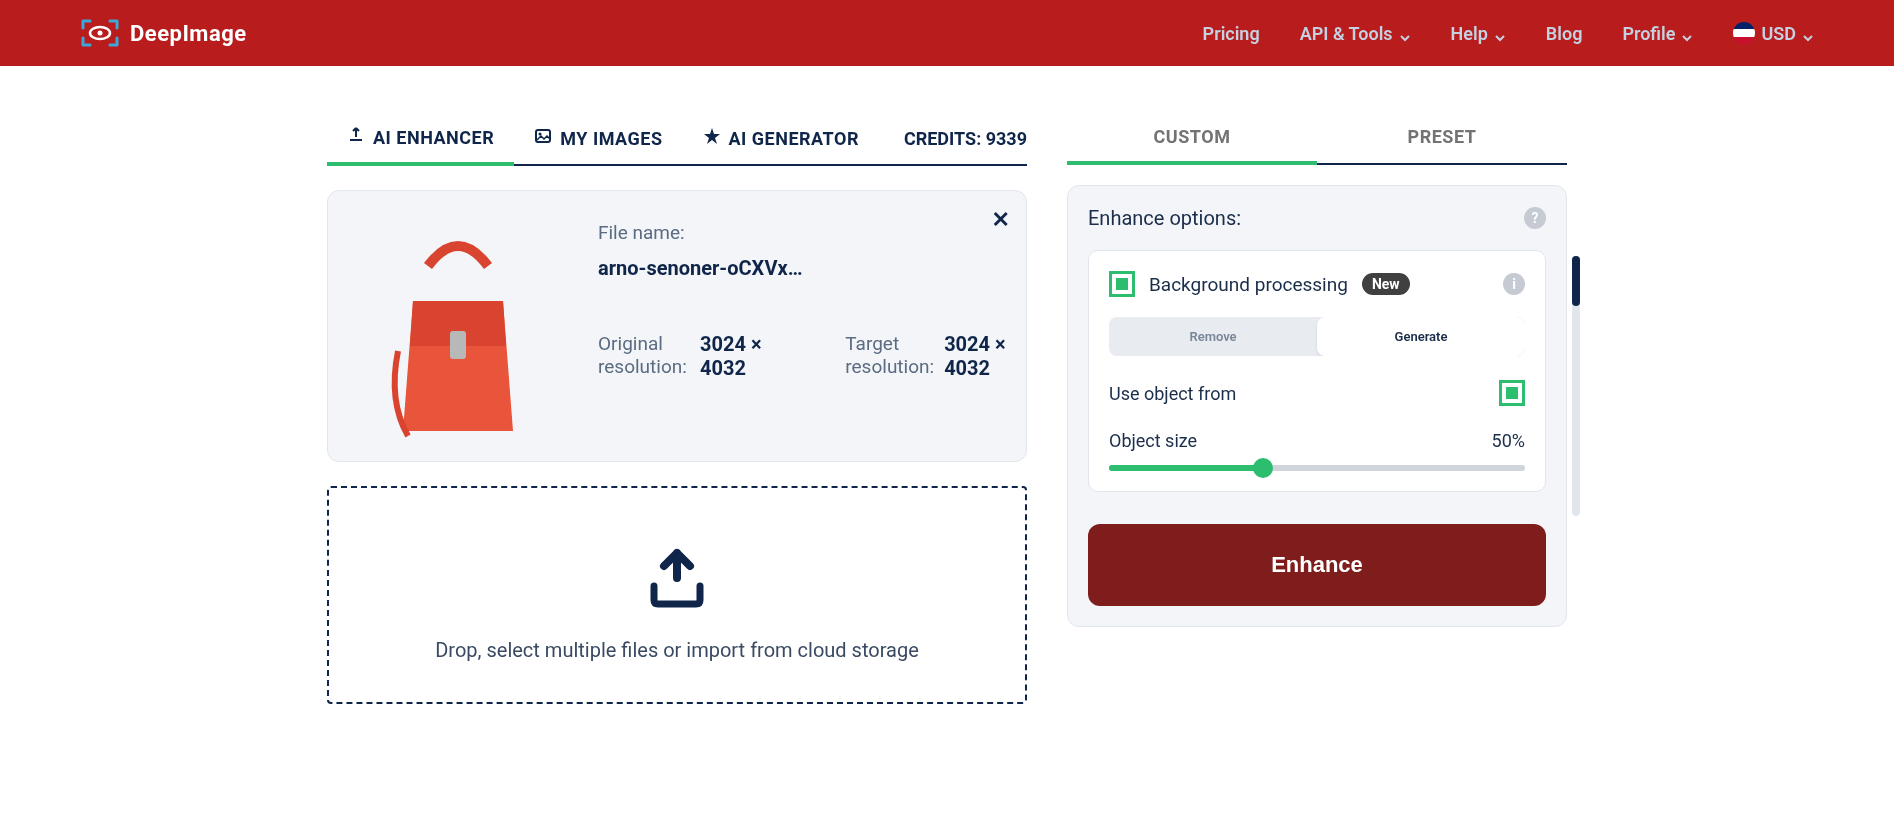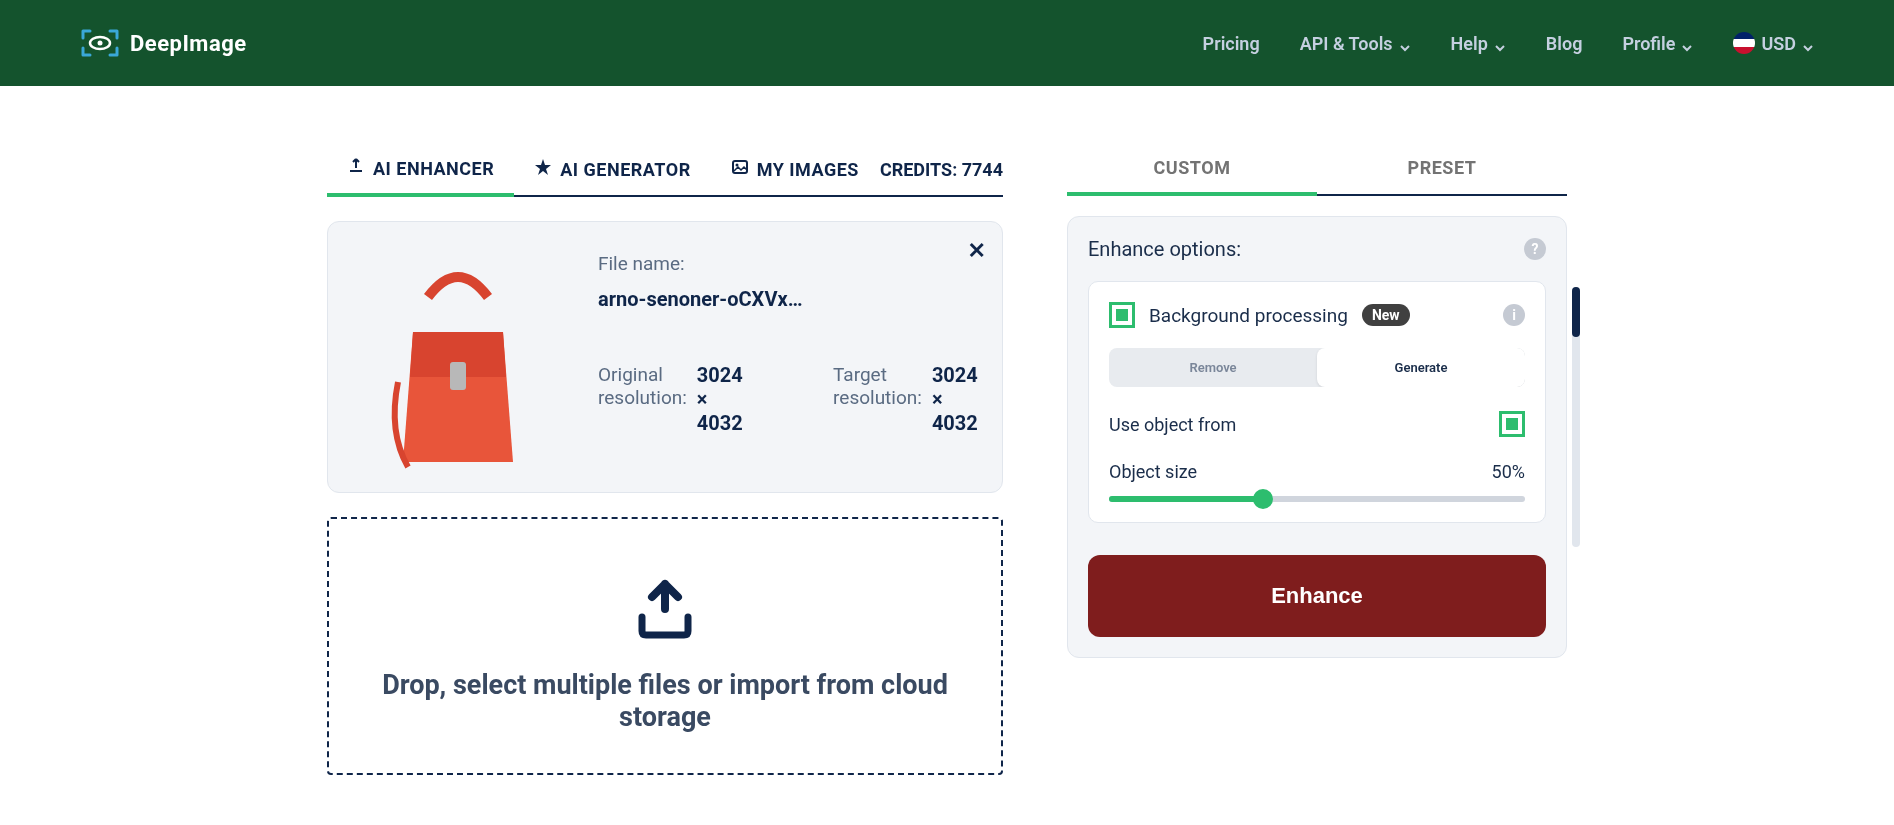--- a/index.html
+++ b/index.html
@@ -1,47 +1,47 @@
 <!DOCTYPE html>
 <html><head>
 <meta charset="utf-8">
 <style>
 * { margin: 0; padding: 0; box-sizing: border-box; }
 body { font-family: -apple-system, BlinkMacSystemFont, 'Segoe UI', Roboto, sans-serif; background: #fff; color: #0f2549; }
 
-.header { background: #14532d; height: 86px; display: flex; align-items: center; padding: 0 80px; }
+.header { background: #b91c1c; height: 66px; display: flex; align-items: center; padding: 0 80px; }
 .logo { display: flex; align-items: center; gap: 10px; color: #fff; font-size: 22px; font-weight: 700; letter-spacing: 0.5px; }
 .logo-icon { width: 40px; height: 30px; position: relative; }
 .nav { display: flex; align-items: center; gap: 40px; margin-left: auto; }
 .nav-item { color: #c5d0e0; font-size: 18px; font-weight: 600; cursor: pointer; display: flex; align-items: center; gap: 6px; }
 .nav-item.active { border: 2px solid #e83a6d; border-radius: 24px; padding: 10px 22px; color: #fff; }
 .chevron-down { width: 12px; height: 12px; display: inline-block; }
 .flag { width: 22px; height: 22px; border-radius: 50%; background: linear-gradient(to bottom, #012169 33%, #fff 33%, #fff 66%, #c8102e 66%); display: inline-block; }
 
-.main { max-width: 1400px; margin: 17px auto; padding: 40px 80px; display: flex; gap: 64px; }
+.main { max-width: 1400px; margin: 6px auto; padding: 40px 80px; display: flex; gap: 40px; }
 .left-col { flex: 1; min-width: 0; }
 .right-col { width: 500px; flex-shrink: 0; }
 
 .tabs { display: flex; align-items: center; border-bottom: 2px solid #0f2549; margin-bottom: 24px; }
 .tab { display: flex; align-items: center; gap: 8px; padding: 14px 20px; font-size: 18px; font-weight: 700; color: #0f2549; cursor: pointer; letter-spacing: 0.5px; }
 .tab.active { border-bottom: 4px solid #2dbd6e; margin-bottom: -2px; }
 .credits { margin-left: auto; font-size: 18px; font-weight: 700; color: #0f2549; padding: 14px 0; }
 
 .file-card { background: #f3f5f8; border: 1px solid #e1e6ed; border-radius: 12px; padding: 20px; display: flex; gap: 30px; position: relative; margin-bottom: 24px; }
 .close-x { position: absolute; top: 16px; right: 16px; font-size: 22px; font-weight: 700; cursor: pointer; color: #0f2549; }
 .thumb { width: 220px; height: 230px; display: flex; align-items: center; justify-content: center; }
 .file-info { flex: 1; display: flex; flex-direction: column; gap: 12px; padding-top: 10px; }
 .info-label { color: #5a6b82; font-size: 19px; }
 .info-value { color: #0f2549; font-size: 20px; font-weight: 700; }
 .res-row { display: flex; gap: 80px; margin-top: 40px; }
 .res-block { display: flex; flex-direction: row; gap: 10px; }
 
 .dropzone { border: 2px dashed #0f2549; border-radius: 4px; padding: 60px 20px 40px; text-align: center; }
 .upload-icon { width: 70px; height: 60px; margin: 0 auto 30px; }
-.drop-text { font-size: 27px; color: #3a4a62; font-weight: bold; }
+.drop-text { font-size: 20px; color: #3a4a62; }
 
 .panel-tabs { display: flex; border-bottom: 2px solid #0f2549; margin-bottom: 20px; }
 .panel-tab { flex: 1; text-align: center; padding: 14px; font-size: 18px; font-weight: 700; color: #737373; cursor: pointer; letter-spacing: 0.5px; }
 .panel-tab.active { border-bottom: 4px solid #2dbd6e; margin-bottom: -2px; }
 
 .panel { background: #f3f5f8; border: 1px solid #e1e6ed; border-radius: 12px; padding: 20px; position: relative; }
 .panel-title { font-size: 20px; color: #1a2d4a; margin-bottom: 20px; display: flex; align-items: center; justify-content: space-between; }
 .help-circle { width: 22px; height: 22px; border-radius: 50%; background: #c5cad3; color: #fff; display: flex; align-items: center; justify-content: center; font-size: 14px; font-weight: 700; }
 
 .option-card { background: #fff; border: 1px solid #e1e6ed; border-radius: 10px; padding: 20px; margin-bottom: 16px; position: relative; }
@@ -123,35 +123,35 @@
   <div class="left-col">
     <div class="tabs">
       <div class="tab active">
         <span><svg width="18" height="18" viewBox="0 0 18 18">
               <path d="M9 2 L9 11 M9 2 L6 5 M9 2 L12 5 M3 14 L15 14" stroke="#0f2549" stroke-width="2" fill="none"></path>
             </svg></span>
         <span>AI ENHANCER</span>
       </div>
       <div class="tab">
         <span><svg width="18" height="18" viewBox="0 0 18 18">
-              <path d="M9 1 L11 7 L17 7 L12 11 L14 17 L9 13 L4 17 L6 11 L1 7 L7 7 Z" fill="#0f2549"></path>
-            </svg></span>
-        <span>AI GENERATOR</span>
-      </div>
-      <div class="tab">
-        <span><svg width="18" height="18" viewBox="0 0 18 18">
               <rect x="2" y="3" width="14" height="12" rx="2" stroke="#0f2549" stroke-width="2" fill="none"></rect>
               <circle cx="6" cy="7" r="1.5" fill="#0f2549"></circle>
               <path d="M3 13 L7 9 L10 12 L13 9 L16 12" stroke="#0f2549" stroke-width="1.5" fill="none"></path>
             </svg></span>
         <span>MY IMAGES</span>
       </div>
+      <div class="tab">
+        <span><svg width="18" height="18" viewBox="0 0 18 18">
+              <path d="M9 1 L11 7 L17 7 L12 11 L14 17 L9 13 L4 17 L6 11 L1 7 L7 7 Z" fill="#0f2549"></path>
+            </svg></span>
+        <span>AI GENERATOR</span>
+      </div>
       <div class="credits">
         <span>CREDITS:</span>
-        <span>7744</span>
+        <span>9339</span>
       </div>
     </div>
 
     <div class="file-card">
       <span class="close-x">✕</span>
       <div class="thumb">
         <svg viewBox="0 0 200 230" width="200" height="230">
           <path d="M70 55 Q100 15 130 55" stroke="#d8442f" stroke-width="10" fill="none"></path>
           <path d="M55 90 L145 90 L155 220 L45 220 Z" fill="#e8553a"></path>
           <path d="M55 90 L145 90 L148 135 L52 135 Z" fill="#d8442f"></path>

